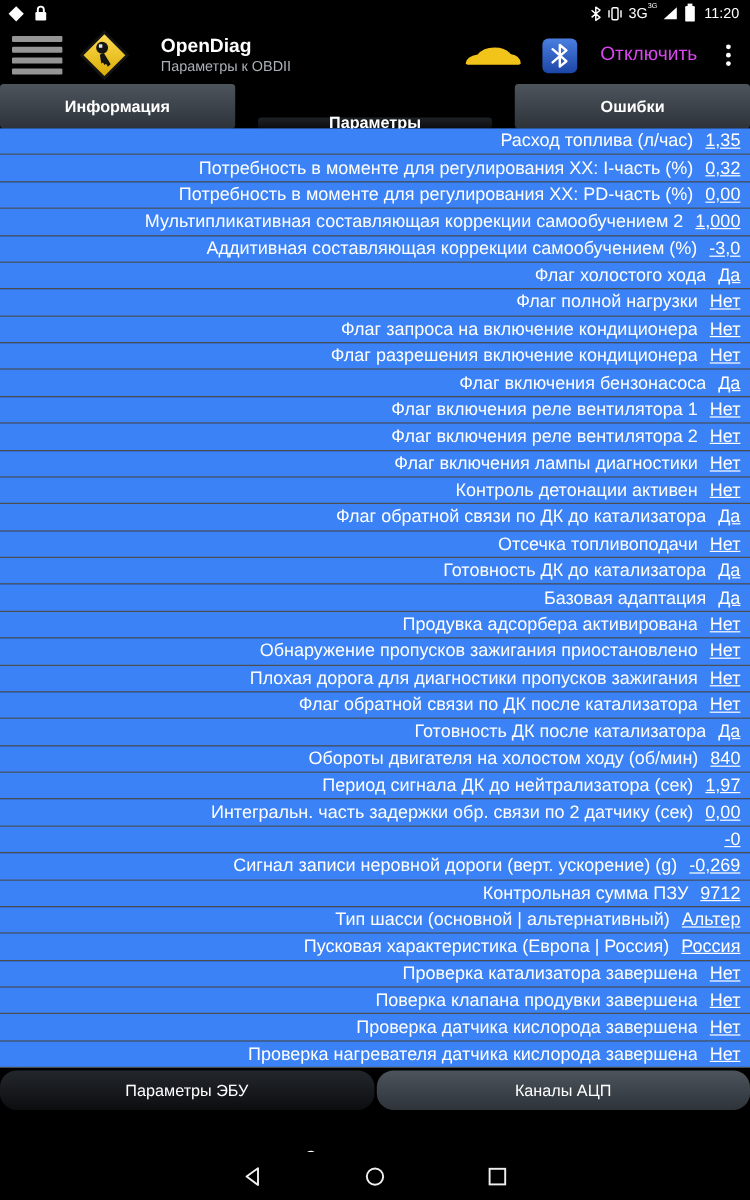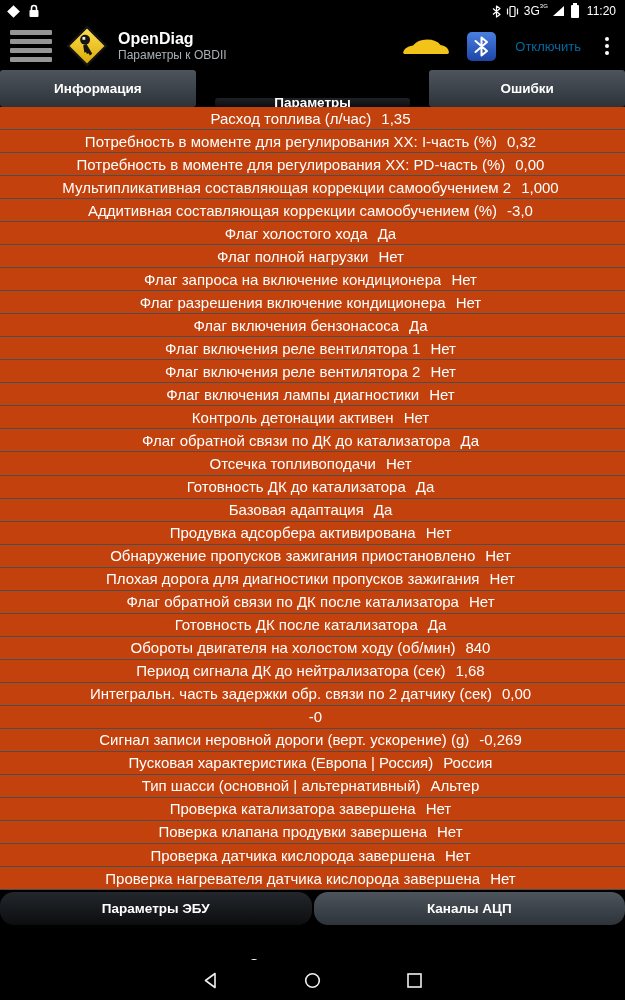--- a/index.html
+++ b/index.html
@@ -16,44 +16,44 @@
   .net-label { font-size:12px; letter-spacing:0; }
   .net-sup { font-size:6px; vertical-align:top; position:relative; top:-1px; }
   .signal-tri { width:0; height:0; border-left:11px solid transparent; border-bottom:10px solid #fff; }
   .battery { width:8px; height:13px; background:#fff; border-radius:1px; position:relative; margin-left:2px; }
   .battery:before { content:""; position:absolute; top:-2px; left:2px; width:4px; height:2px; background:#fff; }
   .time { font-size:12px; margin-left:3px; }
   
   .app-bar { height:48px; flex:none; display:flex; align-items:center; padding:0 10px; }
   .hamburger { width:42px; display:flex; flex-direction:column; gap:4px; margin-right:14px; cursor:pointer; }
   .hamburger i { display:block; height:5px; background:#959595; border-radius:1px; }
-  .app-title-wrap { margin-left:10px; line-height:1.2; }
+  .app-title-wrap { margin-left:26px; line-height:1.2; }
   .app-title { font-size:16px; font-weight:bold; color:#fff; }
   .app-subtitle { font-size:12px; color:#aab0b6; }
   .appbar-right { margin-left:auto; display:flex; align-items:center; gap:16px; }
-  .disconnect { font-size:13px; color:#0369a1; cursor:pointer; padding:4px 2px; }
+  .disconnect { font-size:16px; color:#d946ef; cursor:pointer; padding:4px 2px; }
   .overflow { display:flex; flex-direction:column; gap:3px; padding:4px 6px; cursor:pointer; }
   .overflow i { width:4px; height:4px; border-radius:50%; background:#fff; }
   
   .tab-bar { height:37px; flex:none; display:flex; gap:19px; }
   .tab { flex:1; display:flex; align-items:center; justify-content:center;
          font-size:13.5px; font-weight:bold; border-radius:3px;
          background:linear-gradient(#4d545c,#2d3339); cursor:pointer; }
   .tab.active { background:linear-gradient(#1e2126,#0c0d0f);margin-top:28px; }
   
   .param-list { height:783px; flex:none; display:flex; flex-direction:column; }
-  .row { flex:1 1 0; display:flex; align-items:center; justify-content:center;
+  .row { flex:1 1 0; display:flex; align-items:center; justify-content:flex-end;
          border-bottom:1px solid #4d4d4d; box-sizing:border-box;
-         padding:0 8px 0 4px; font-size:15px; background:#c2410c; cursor:pointer; }
+         padding:0 8px 0 4px; font-size:15px; background:#3b82f6; cursor:pointer; }
   .row .pname { white-space:nowrap; overflow:hidden; }
-  .row .pval { white-space:nowrap; margin-left:10px; }
+  .row .pval { white-space:nowrap; margin-left:10px;text-decoration:underline; }
   
   .btn-row { height:33px; flex:none; display:flex; gap:2px; margin-top:2px; }
   .bbtn { display:flex; align-items:center; justify-content:center; font-size:13.5px;
-          font-weight:bold; border-radius:14px; cursor:pointer; }
+          font-weight:normal; border-radius:14px; cursor:pointer; }
   .bbtn.half { flex:1; }
   .bbtn.dark { background:linear-gradient(#23272c,#0c0d0f); }
   .bbtn.light { background:linear-gradient(#4d545c,#2d3339); }
   .btn-full-row { height:33px; flex:none; display:flex; margin-top:2px; }
   .bbtn.full { flex:1;margin-top:36px; }
   
   .nav-bar { flex:1; display:flex; align-items:center; justify-content:center; gap:82px; background:#000; }
   .nav-ic { width:20px; height:20px; display:flex; align-items:center; justify-content:center; cursor:pointer; }
   svg { display:block; }
 </style>
@@ -241,40 +241,44 @@
       <div class="row">
         <span class="pname">Готовность ДК после катализатора</span>
         <span class="pval">Да</span>
       </div>
       <div class="row">
         <span class="pname">Обороты двигателя на холостом ходу (об/мин)</span>
         <span class="pval">840</span>
       </div>
       <div class="row">
         <span class="pname">Период сигнала ДК до нейтрализатора (сек)</span>
-        <span class="pval">1,68</span>
+        <span class="pval">1,97</span>
       </div>
       <div class="row">
         <span class="pname">Интегральн. часть задержки обр. связи по 2 датчику (сек)</span>
         <span class="pval">0,00</span>
       </div>
       <div class="row">
         <span class="pval">-0</span>
       </div>
       <div class="row">
         <span class="pname">Сигнал записи неровной дороги (верт. ускорение) (g)</span>
         <span class="pval">-0,269</span>
       </div>
       <div class="row">
+        <span class="pname">Контрольная сумма ПЗУ</span>
+        <span class="pval">9712</span>
+      </div>
+      <div class="row">
+        <span class="pname">Тип шасси (основной | альтернативный)</span>
+        <span class="pval">Альтер</span>
+      </div>
+      <div class="row">
         <span class="pname">Пусковая характеристика (Европа | Россия)</span>
         <span class="pval">Россия</span>
-      </div>
-      <div class="row">
-        <span class="pname">Тип шасси (основной | альтернативный)</span>
-        <span class="pval">Альтер</span>
       </div>
       <div class="row">
         <span class="pname">Проверка катализатора завершена</span>
         <span class="pval">Нет</span>
       </div>
       <div class="row">
         <span class="pname">Поверка клапана продувки завершена</span>
         <span class="pval">Нет</span>
       </div>
       <div class="row">

